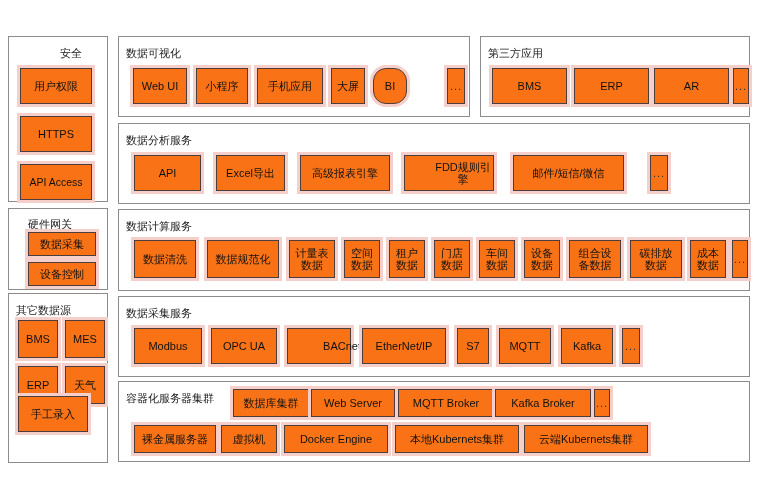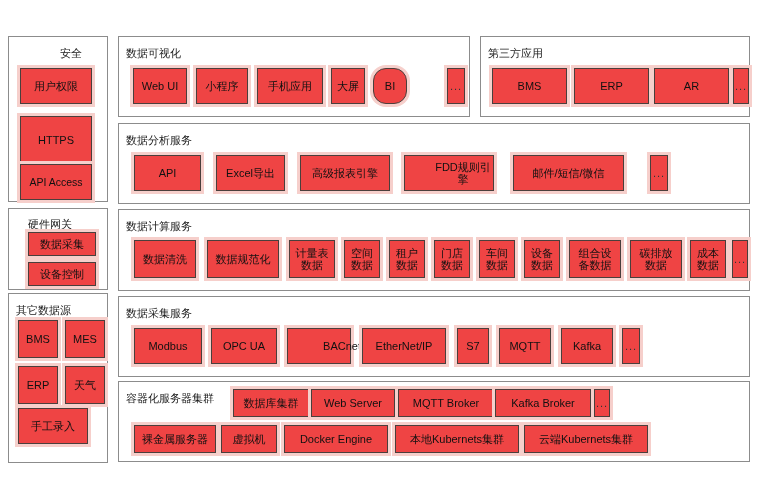--- a/index.html
+++ b/index.html
@@ -25,21 +25,21 @@
     font-size:11px;
     color:#1a1a1a;
     white-space:nowrap;
     line-height:13px;
   }
 
   
   .node{
     position:absolute;
     box-sizing:border-box;
-    background:#ef4444;
+    background:#f97316;
     border:1px solid #4a3f3c;
     box-shadow:0 0 0 3px #f6cfcb;
     display:flex;
     align-items:center;
     justify-content:center;
     text-align:center;
     font-size:11px;
     color:#111111;
     line-height:12px;
     white-space:pre-line;
@@ -49,33 +49,33 @@
   .node.ell{font-size:11px;color:#333;letter-spacing:1px;}
   .node.two{line-height:12.5px;}
 </style>
 </head>
 <body>
 
 <div id="canvas">
     <div class="panel" style="left: 8px; top: 36px; width: 100px; height: 166px;"></div>
     <div class="panel-title" style="left: 16px; top: 47px; margin-left: 44px;">安全</div>
     <div class="node" style="left: 20px; top: 68px; width: 72px; height: 36px;">用户权限</div>
-    <div class="node" style="left: 20px; top: 116px; width: 72px; height: 47px;">HTTPS</div>
+    <div class="node" style="left: 20px; top: 116px; width: 72px; height: 36px;">HTTPS</div>
     <div class="node sm" style="left: 20px; top: 164px; width: 72px; height: 36px;">API Access</div>
     <div class="panel" style="left: 8px; top: 208px; width: 100px; height: 82px;"></div>
     <div class="panel-title" style="left: 28px; top: 218px;">硬件网关</div>
     <div class="node" style="left: 28px; top: 232px; width: 68px; height: 24px;">数据采集</div>
     <div class="node" style="left: 28px; top: 262px; width: 68px; height: 24px;">设备控制</div>
     <div class="panel" style="left: 8px; top: 293px; width: 100px; height: 170px;"></div>
     <div class="panel-title" style="left: 16px; top: 304px;">其它数据源</div>
     <div class="node" style="left: 18px; top: 320px; width: 40px; height: 38px;">BMS</div>
     <div class="node" style="left: 65px; top: 320px; width: 40px; height: 38px;">MES</div>
     <div class="node" style="left: 18px; top: 366px; width: 40px; height: 38px;">ERP</div>
     <div class="node" style="left: 65px; top: 366px; width: 40px; height: 38px;">天气</div>
-    <div class="node" style="left: 18px; top: 408px; width: 70px; height: 36px;">手工录入</div>
+    <div class="node" style="left: 18px; top: 396px; width: 70px; height: 36px;">手工录入</div>
     <div class="panel" style="left: 118px; top: 36px; width: 352px; height: 81px;"></div>
     <div class="panel-title" style="left: 126px; top: 47px;">数据可视化</div>
     <div class="node" style="left: 133px; top: 68px; width: 54px; height: 36px;">Web UI</div>
     <div class="node" style="left: 196px; top: 68px; width: 52px; height: 36px;">小程序</div>
     <div class="node" style="left: 257px; top: 68px; width: 66px; height: 36px;">手机应用</div>
     <div class="node" style="left: 331px; top: 68px; width: 34px; height: 36px;">大屏</div>
     <div class="node" style="left: 373px; top: 68px; width: 34px; height: 36px; border-radius: 13px;">BI</div>
     <div class="node ell" style="left: 447px; top: 68px; width: 18px; height: 36px;">...</div>
     <div class="panel" style="left: 480px; top: 36px; width: 270px; height: 81px;"></div>
     <div class="panel-title" style="left: 488px; top: 47px;">第三方应用</div>

